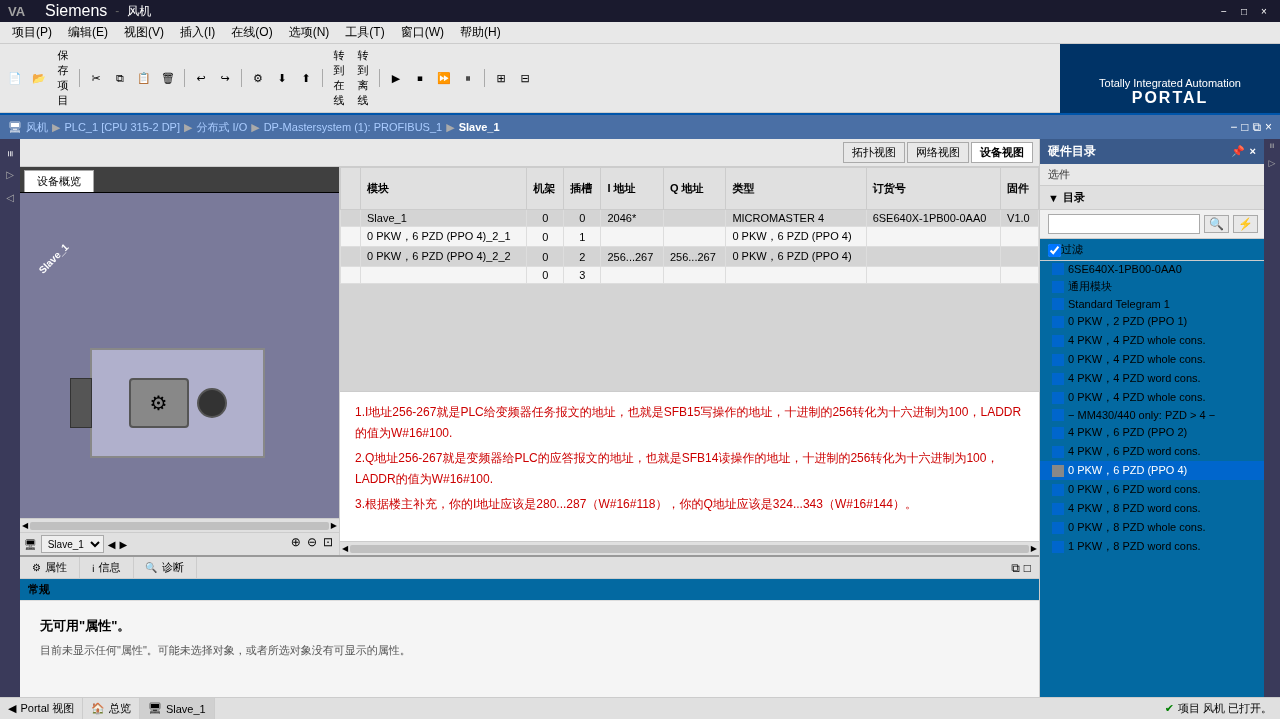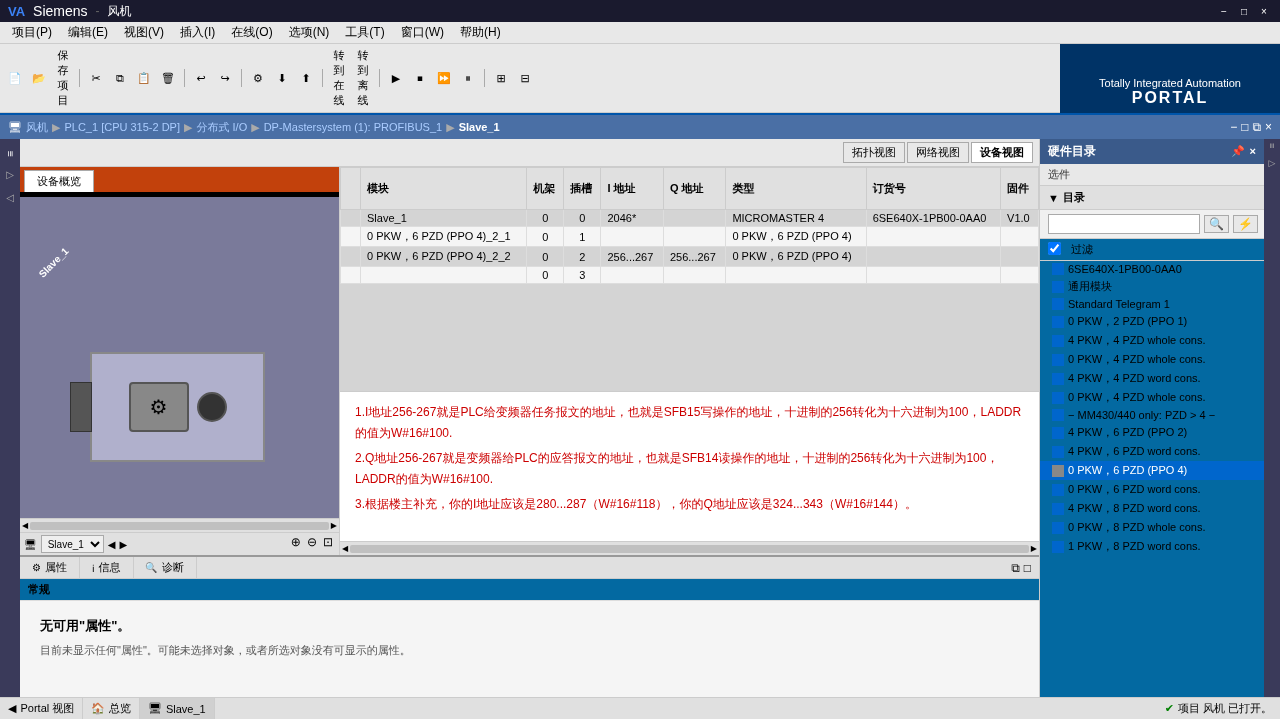--- a/index.html
+++ b/index.html
@@ -22,22 +22,22 @@
     tr:nth-child(even) td { background: #f5f5f5; }
     .catalog-item { padding: 2px 12px; font-size: 11px; cursor: pointer; display: flex; align-items: center; gap: 4px; }
     .catalog-item.selected { background: #0066cc; color: white; }
     .catalog-item .item-icon { width: 12px; height: 12px; background: #888; display: inline-block; flex-shrink: 0; }
     .catalog-item .item-icon.blue { background: #0066cc; }
   </style>
 </head>
 <body>
 
 <div id="title-bar">
-  <span style="color:#3b82f6; font-weight:bold; font-size:13px;">VA</span>
-  <span style="font-size:14px;">Siemens</span>
+  <span style="color:#a3a3a3; font-weight:bold; font-size:13px;">VA</span>
+  <span style="font-size:16px;margin-left:12px;">Siemens</span>
   <span style="color:#666;">-</span>
   <span style="font-size:12px;">风机</span>
   <div class="win-controls">
     <span style="cursor:pointer;">−</span>
     <span style="cursor:pointer;">□</span>
     <span style="cursor:pointer;">×</span>
   </div>
 </div>
 
 <div id="menu-bar">
@@ -119,21 +119,21 @@
     <div style="background:#e8e8e8; padding:3px 6px; display:flex; justify-content:flex-end; gap:2px; border-bottom:1px solid #ccc;">
       <button class="view-btn" style="font-size:11px; padding:2px 8px;">拓扑视图</button>
       <button class="view-btn" style="font-size:11px; padding:2px 8px;">网络视图</button>
       <button class="view-btn" style="font-size:11px; padding:2px 8px; background:#fff; font-weight:bold;">设备视图</button>
     </div>
 
     <div style="display:flex; flex:1; overflow:hidden;">
 
       <div style="width:320px; border-right:1px solid #ccc; display:flex; flex-direction:column; background:#7a7a9a; position:relative;">
 
-        <div style="background:#c2410c; display:flex; padding:3px 4px 0; flex-shrink:0; border-bottom:5px solid #000000;">
+        <div style="background:#404040; display:flex; padding:3px 4px 0; flex-shrink:0; border-bottom:1px solid #000000;">
           <div style="padding:3px 12px; font-size:11px; background:#fff; border:1px solid #aaa; border-bottom:none; cursor:pointer;">设备概览</div>
         </div>
 
         <div style="flex:1; background:#7a7a9a; position:relative; overflow:hidden;">
 
           <div style="position:absolute; top:60px; left:15px; color:white; font-size:10px; font-weight:bold; transform:rotate(-45deg); white-space:nowrap;">Slave_1</div>
 
           <div style="position:absolute; top:155px; left:70px; width:175px; height:110px; background:#b0b0cc; border:2px solid #888; display:flex; align-items:center; justify-content:center;">
 
             <div style="width:60px; height:50px; background:#888; border:2px solid #555; border-radius:4px; display:flex; align-items:center; justify-content:center;">
@@ -298,21 +298,21 @@
       <span>▼</span>
       <span>目录</span>
     </div>
 
     <div style="padding:4px 8px; border-bottom:1px solid #ccc; display:flex; align-items:center; gap:4px; flex-shrink:0; background:#f0f0f0;">
       <input type="text" style="flex: 1 1 0%; height: 20px; border: 1px solid rgb(170, 170, 170); padding: 0px 4px; font-size: 11px;" placeholder="">
       <span style="cursor:pointer; font-size:12px; border:1px solid #aaa; padding:1px 4px; background:#e8e8e8;">🔍</span>
       <span style="cursor:pointer; font-size:12px; border:1px solid #aaa; padding:1px 4px; background:#e8e8e8;">⚡</span>
     </div>
 
-    <div style="padding:3px 8px; border-bottom:1px solid #ccc; display:flex; align-items:flex-start; gap:10px; font-size:11px; flex-shrink:0;">
+    <div style="padding:3px 8px; border-bottom:1px solid #ccc; display:flex; align-items:flex-end; gap:0; font-size:11px; flex-shrink:0;">
       <input type="checkbox" checked="" style="margin: 0px;">
       <span>过滤</span>
     </div>
 
     <div style="flex:1; overflow-y:auto;" id="catalog-list-container">
     <div class="catalog-item">
     <span class="item-icon blue"></span>
     <span>6SE640X-1PB00-0AA0</span>
   </div>
         <div class="catalog-item">

